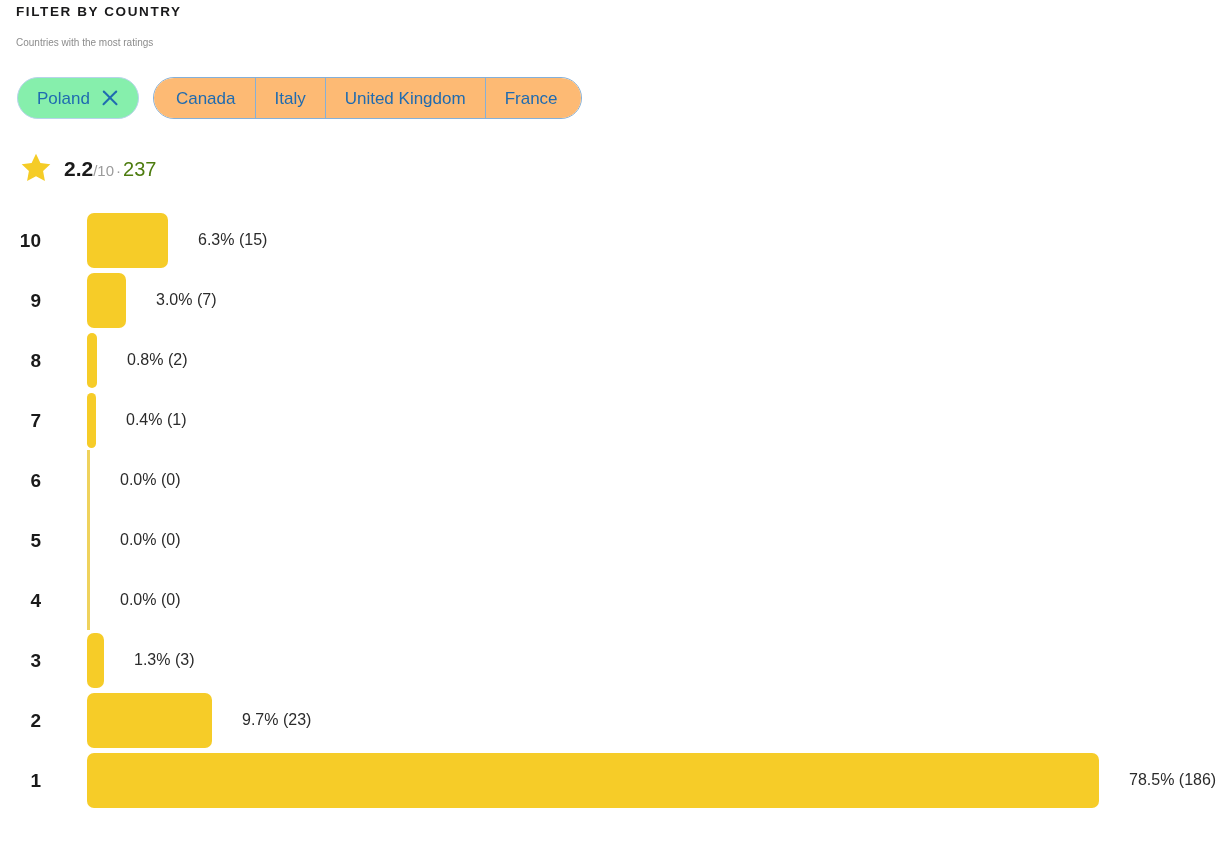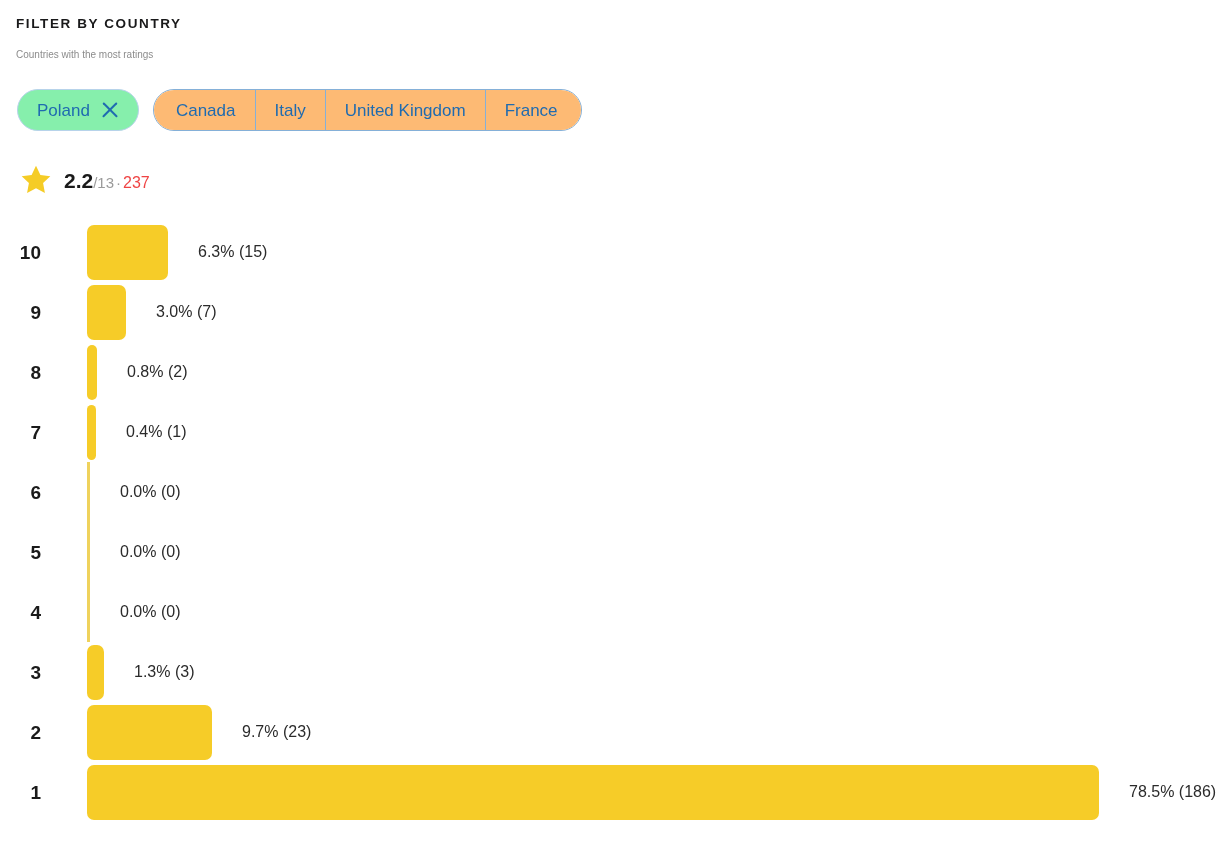--- a/index.html
+++ b/index.html
@@ -21,21 +21,21 @@
   .panel-header {
     padding: 0 0 0 16px;
   }
   .section-title {
     font-size: 13.5px;
     font-weight: bold;
     letter-spacing: 1.6px;
     color: #19191a;
     text-transform: uppercase;
     margin: 0;
-    padding-top: 16px;
+    padding-top: 4px;
     line-height: 16px;
   }
   .section-subtitle {
     font-size: 10px;
     color: #8c8c8c;
     margin: 0;
     padding-top: 13px;
     line-height: 20px;
     font-weight: normal;
   }
@@ -128,21 +128,21 @@
     line-height: 1;
     white-space: nowrap;
   }
   .rating-score {
     font-size: 21px;
     font-weight: bold;
     color: #1a1a1a;
   }
   .rating-of { font-size: 15px; color: #9b9b9b; }
   .rating-sep { font-size: 15px; color: #9b9b9b; padding: 0 2px; }
-  .rating-count { font-size: 16px; color: #ef4444; }
+  .rating-count { font-size: 20px; color: #4d7c0f; }
 
   
   .histogram {
     margin-top: 25px;
     padding-left: 0;
   }
   .hist-row {
     display: flex;
     align-items: center;
     height: 60px;
@@ -202,21 +202,21 @@
     <div class="chip-item">United Kingdom</div>
     <div class="chip-item">France</div>
   </div>
 </div>
 
 <div class="rating-summary">
   <svg class="star-icon" viewBox="0 0 24 24" aria-hidden="true">
     <path d="M12 1.9l3.1 6.5 7.0 0.9 -5.1 4.9 1.3 7.0 -6.3 -3.4 -6.3 3.4 1.3 -7.0 -5.1 -4.9 7.0 -0.9z" fill="#f5cc26"></path>
   </svg>
   <div class="rating-text">
-    <span class="rating-score">2.2</span><span class="rating-of">/13</span><span class="rating-sep">·</span><span class="rating-count">237</span>
+    <span class="rating-score">2.2</span><span class="rating-of">/10</span><span class="rating-sep">·</span><span class="rating-count">237</span>
   </div>
 </div>
 
 <div class="histogram">
     <div class="hist-row">
       <div class="hist-label">10</div>
       <div class="hist-bar-wrap">
         <div class="hist-bar" style="width: 81px;"></div>
         <div class="hist-value">6.3% (15)</div>
       </div>

